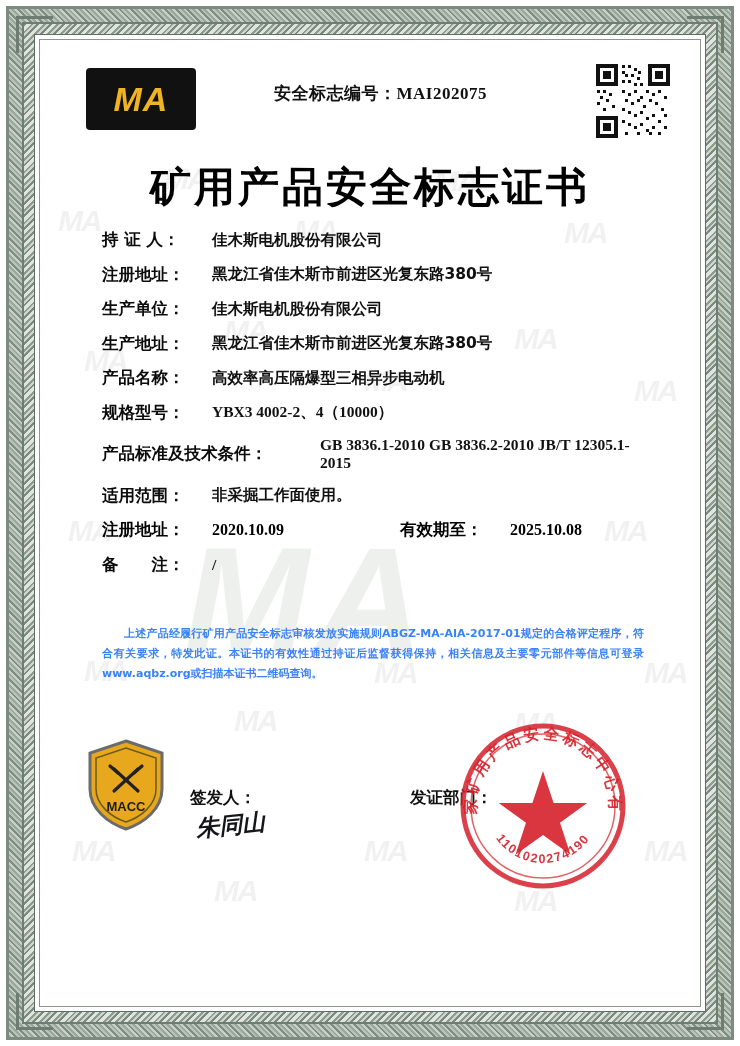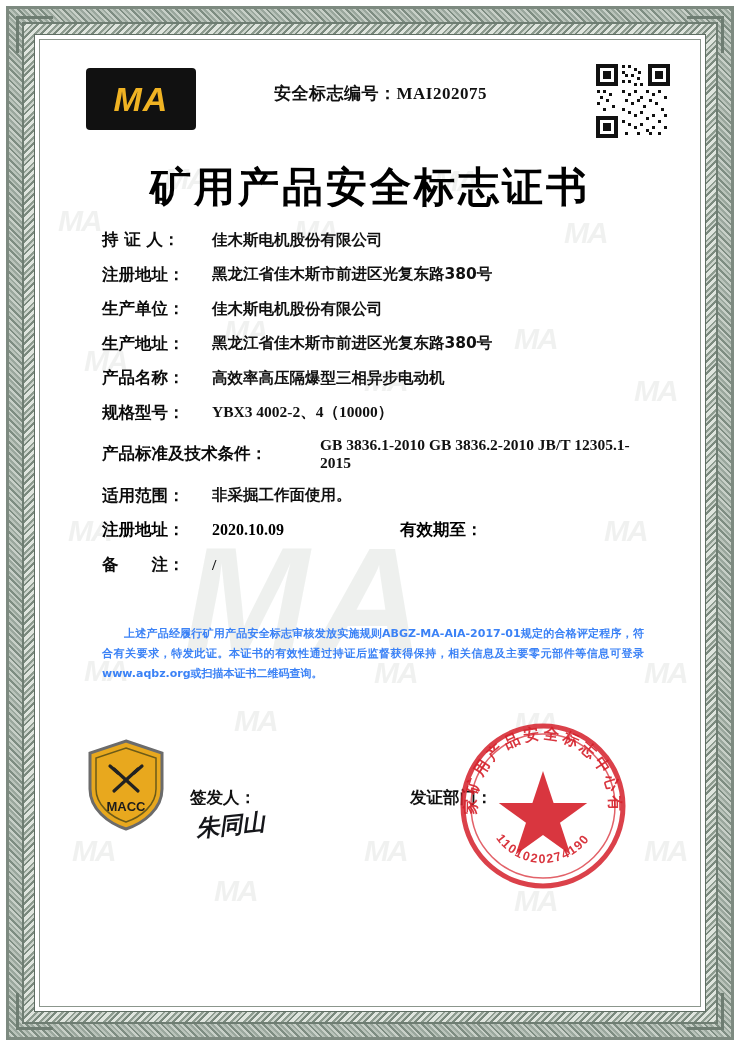--- a/index.html
+++ b/index.html
@@ -479,20 +479,21 @@
 
       <div class="row">
         <span class="label normal">适用范围：</span>
         <span class="value">非采掘工作面使用。</span>
       </div>
 
       <div class="row-dual">
         <span class="label">注册地址：</span>
         <span class="value">2020.10.09</span>
         <span class="label2">有效期至：</span>
+        <span class="value">2025.10.08</span>
       </div>
 
       <div class="row">
         <span class="label normal">备　　注：</span>
         <span class="value latin">/</span>
       </div>
 
     </div>
 
     <div class="statement">上述产品经履行矿用产品安全标志审核发放实施规则ABGZ-MA-AIA-2017-01规定的合格评定程序，符合有关要求，特发此证。本证书的有效性通过持证后监督获得保持，相关信息及主要零元部件等信息可登录www.aqbz.org或扫描本证书二维码查询。</div>

